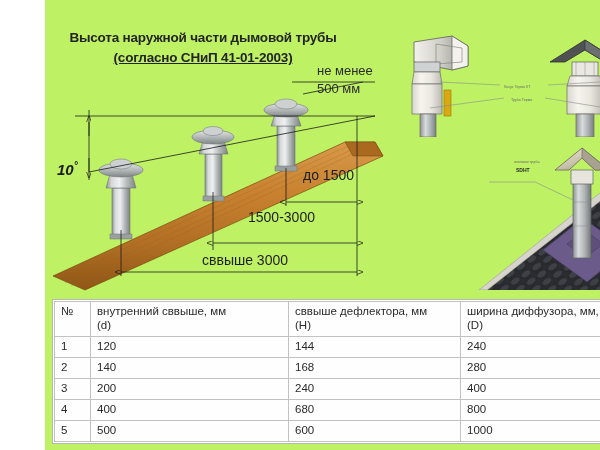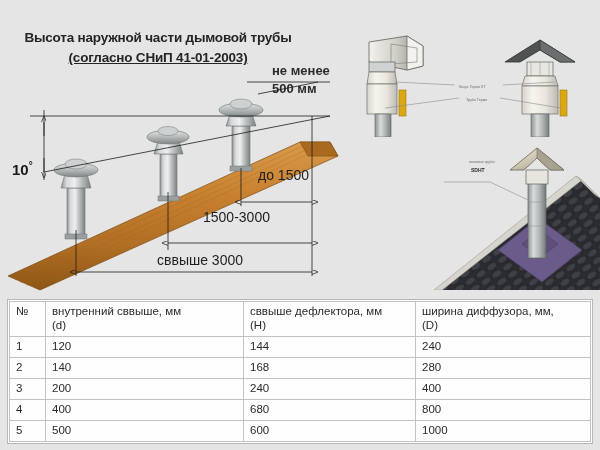--- a/index.html
+++ b/index.html
@@ -12,21 +12,22 @@
     height: 450px;
     position: relative;
     overflow: hidden;
     font-family: "Liberation Sans", sans-serif;
     color: #1c1c1c;
   }
 
   .page {
     position: absolute;
     inset: 0;
-    background: #e5e5e5;
+    background: #bef264;
+    margin-left: 45px;
   }
 
   
   .title-block {
     position: absolute;
     left: 18px;
     top: 28px;
     width: 280px;
     text-align: center;
     font-weight: bold;
@@ -36,21 +37,21 @@
     letter-spacing: -0.2px;
   }
   .title-line2 { font-size: 13.5px; text-decoration: underline; }
 
   .note-500 {
     position: absolute;
     left: 272px;
     top: 62px;
     width: 96px;
     font-size: 13px;
-    font-weight: bold;
+    font-weight: normal;
     line-height: 18px;
     color: #2b2b2b;
     text-align: left;
   }
 
   
   .schematic {
     position: absolute;
     left: 0;
     top: 80px;
@@ -59,20 +60,21 @@
   }
   .schematic svg { display:block; }
 
   .angle-label {
     position: absolute;
     left: 12px;
     top: 160px;
     font-size: 15px;
     font-weight: bold;
     color: #1b1b1b;
+    font-style: italic;
   }
   .angle-label sup { font-size: 10px; }
 
   .dim-label {
     position: absolute;
     font-weight: normal;
     color: #1e1e1e;
     white-space: nowrap;
   }
   .dim-1500 { left: 258px; top: 167px; font-size: 14px; }

